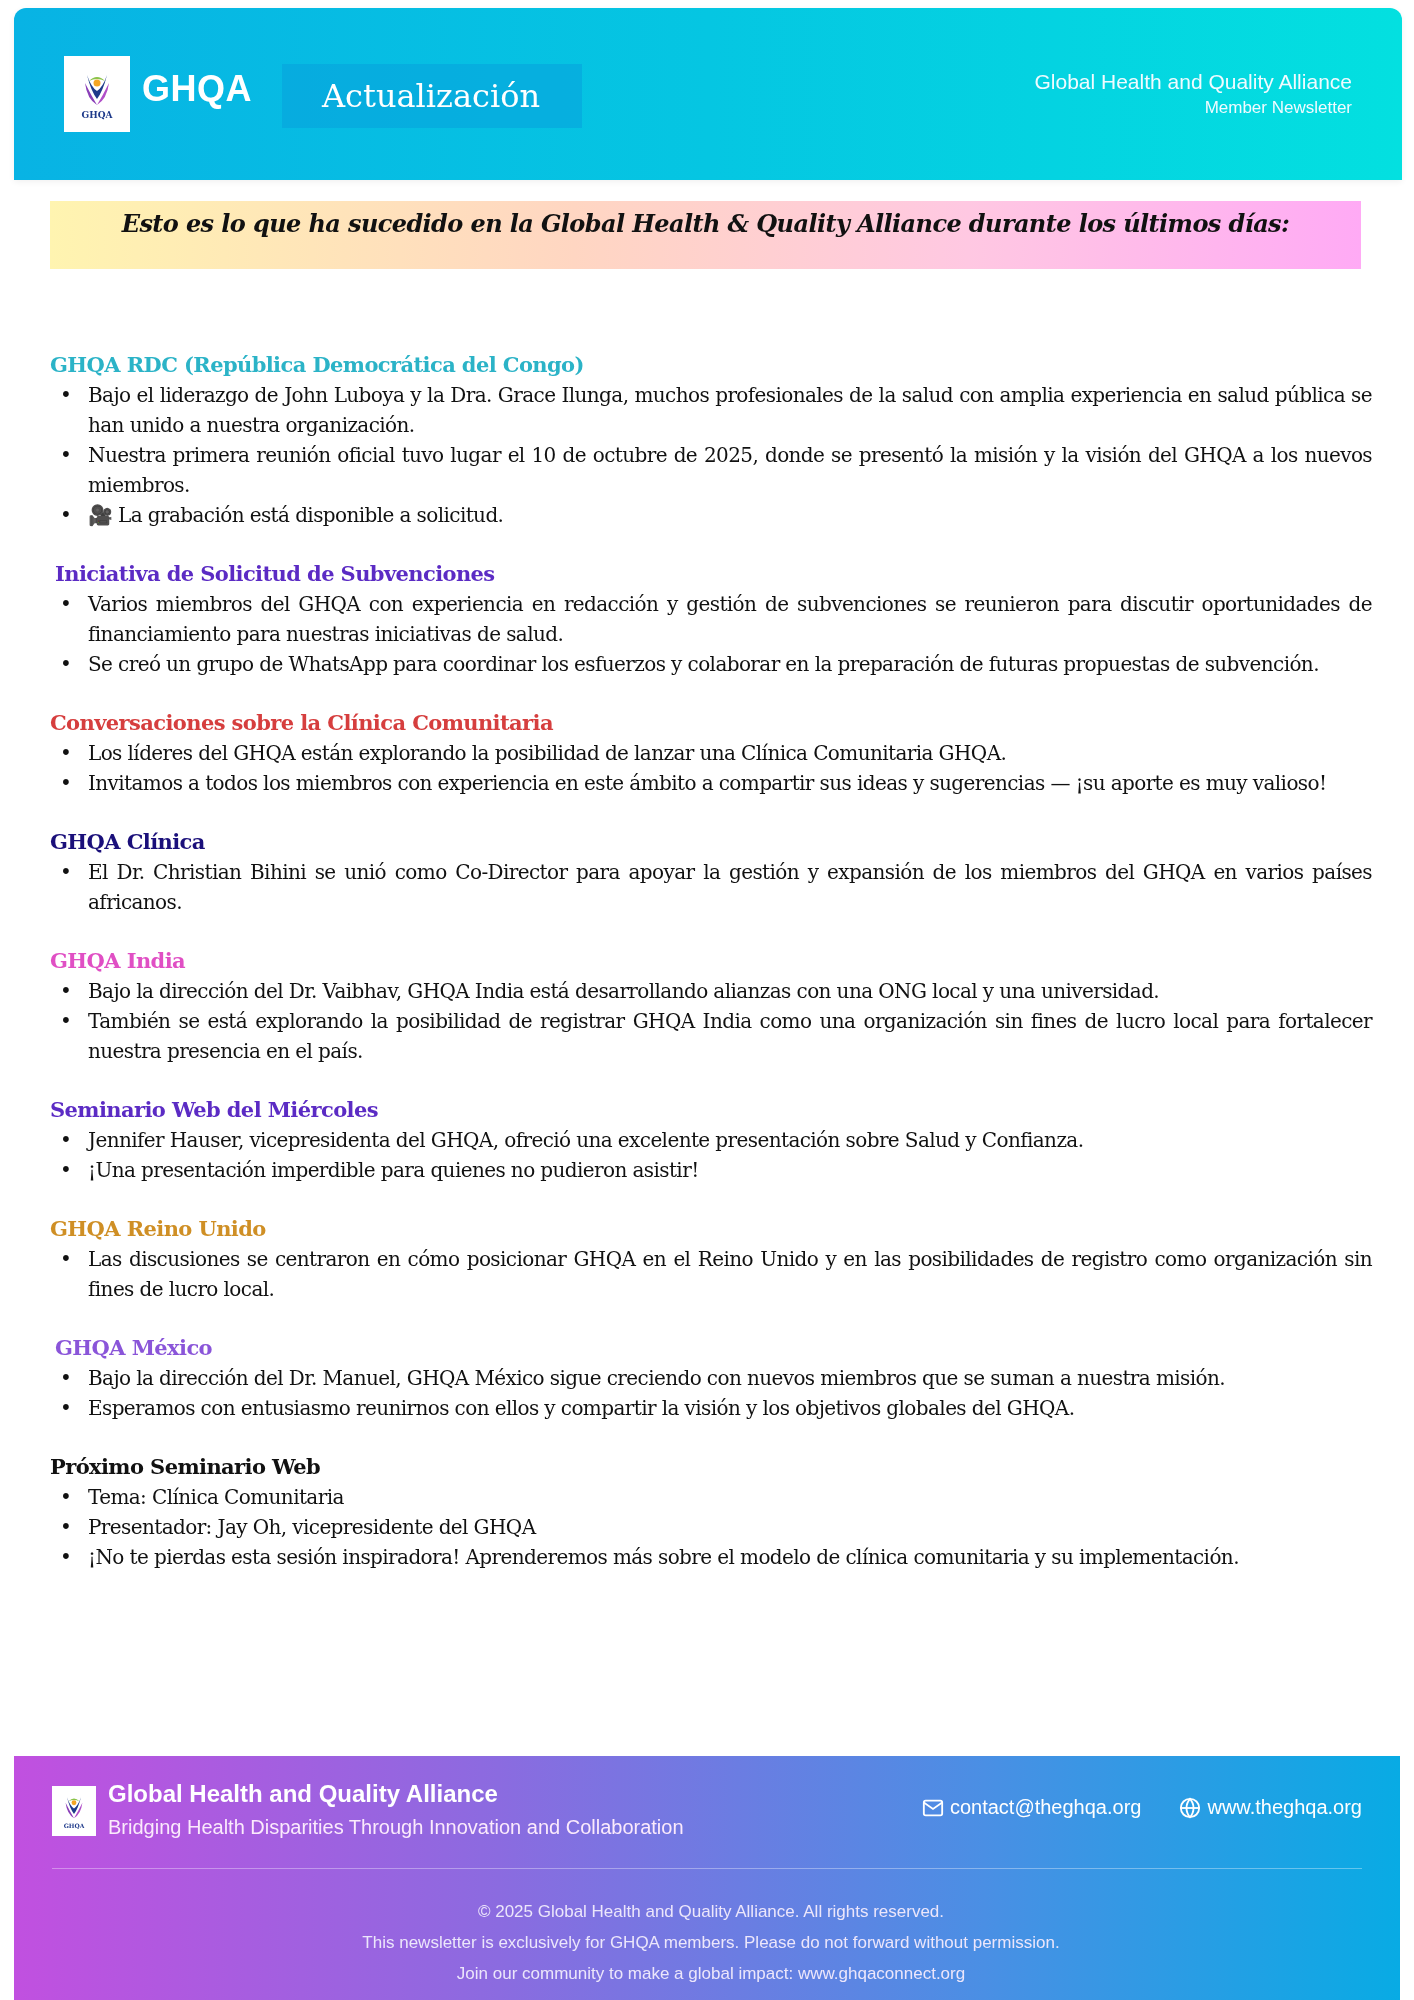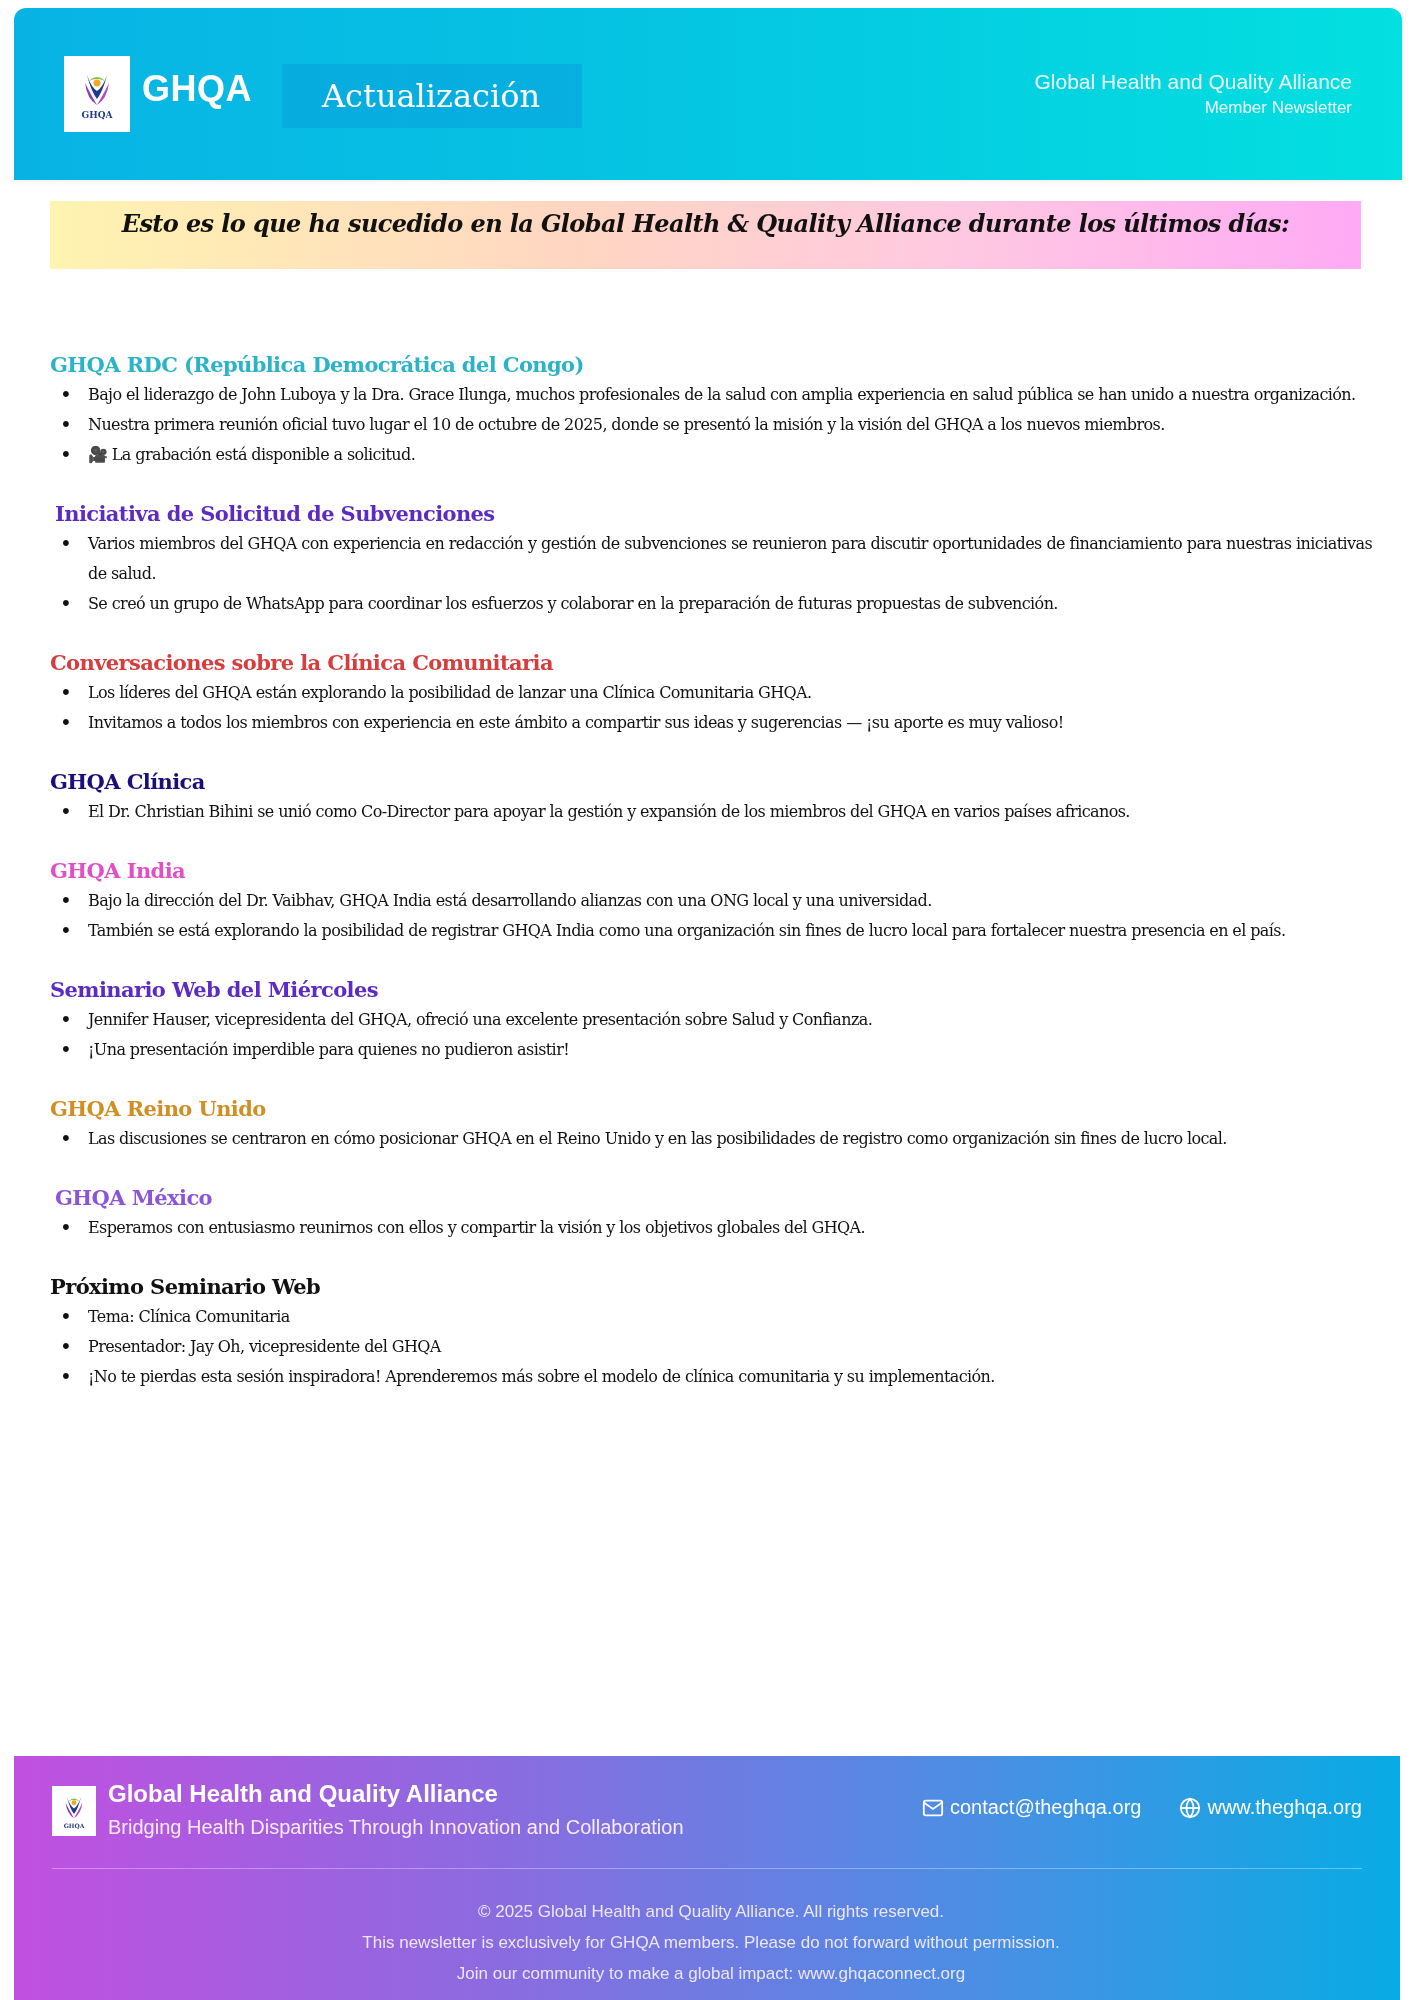--- a/index.html
+++ b/index.html
@@ -43,21 +43,21 @@
     letter-spacing: -0.6px;
   }
 
   .content { position: absolute; left: 50px; top: 350px; width: 1322px; }
   .section { margin-bottom: 29px; }
   .section h3 {
     font-family: "DejaVu Serif", serif; font-weight: bold; font-size: 21px; line-height: 30px; letter-spacing: -0.6px;
   }
   .section ul { list-style: none; }
   .section li {
-    position: relative; padding-left: 38px; font-size: 16px; line-height: 30px; text-align: justify; letter-spacing: -0.6px;
+    position: relative; padding-left: 38px; font-size: 20px; line-height: 30px; text-align: justify; letter-spacing: -0.6px;
   }
   .section li::before {
     content: "•"; position: absolute; left: 10px; top: 0; font-size: 20px;
   }
 
   .footer {
     position: absolute; left: 14px; top: 1756px; width: 1386px; height: 244px;
     background: linear-gradient(90deg, #c150e0 0%, #8b6be0 35%, #4a8fe4 70%, #08abe4 100%);
   }
   .footer-logo {
@@ -148,20 +148,21 @@
   </section>
   <section class="section">
     <h3 style="color: rgb(207, 143, 37);">GHQA Reino Unido</h3>
     <ul>
       <li>Las discusiones se centraron en cómo posicionar GHQA en el Reino Unido y en las posibilidades de registro como organización sin fines de lucro local.</li>
     </ul>
   </section>
   <section class="section">
     <h3 style="padding-left: 5px; color: rgb(138, 85, 217);">GHQA México</h3>
     <ul>
+      <li>Bajo la dirección del Dr. Manuel, GHQA México sigue creciendo con nuevos miembros que se suman a nuestra misión.</li>
       <li>Esperamos con entusiasmo reunirnos con ellos y compartir la visión y los objetivos globales del GHQA.</li>
     </ul>
   </section>
   <section class="section">
     <h3 style="color: rgb(17, 17, 17);">Próximo Seminario Web</h3>
     <ul>
       <li>Tema: Clínica Comunitaria</li>
       <li>Presentador: Jay Oh, vicepresidente del GHQA</li>
       <li>¡No te pierdas esta sesión inspiradora! Aprenderemos más sobre el modelo de clínica comunitaria y su implementación.</li>
     </ul>

